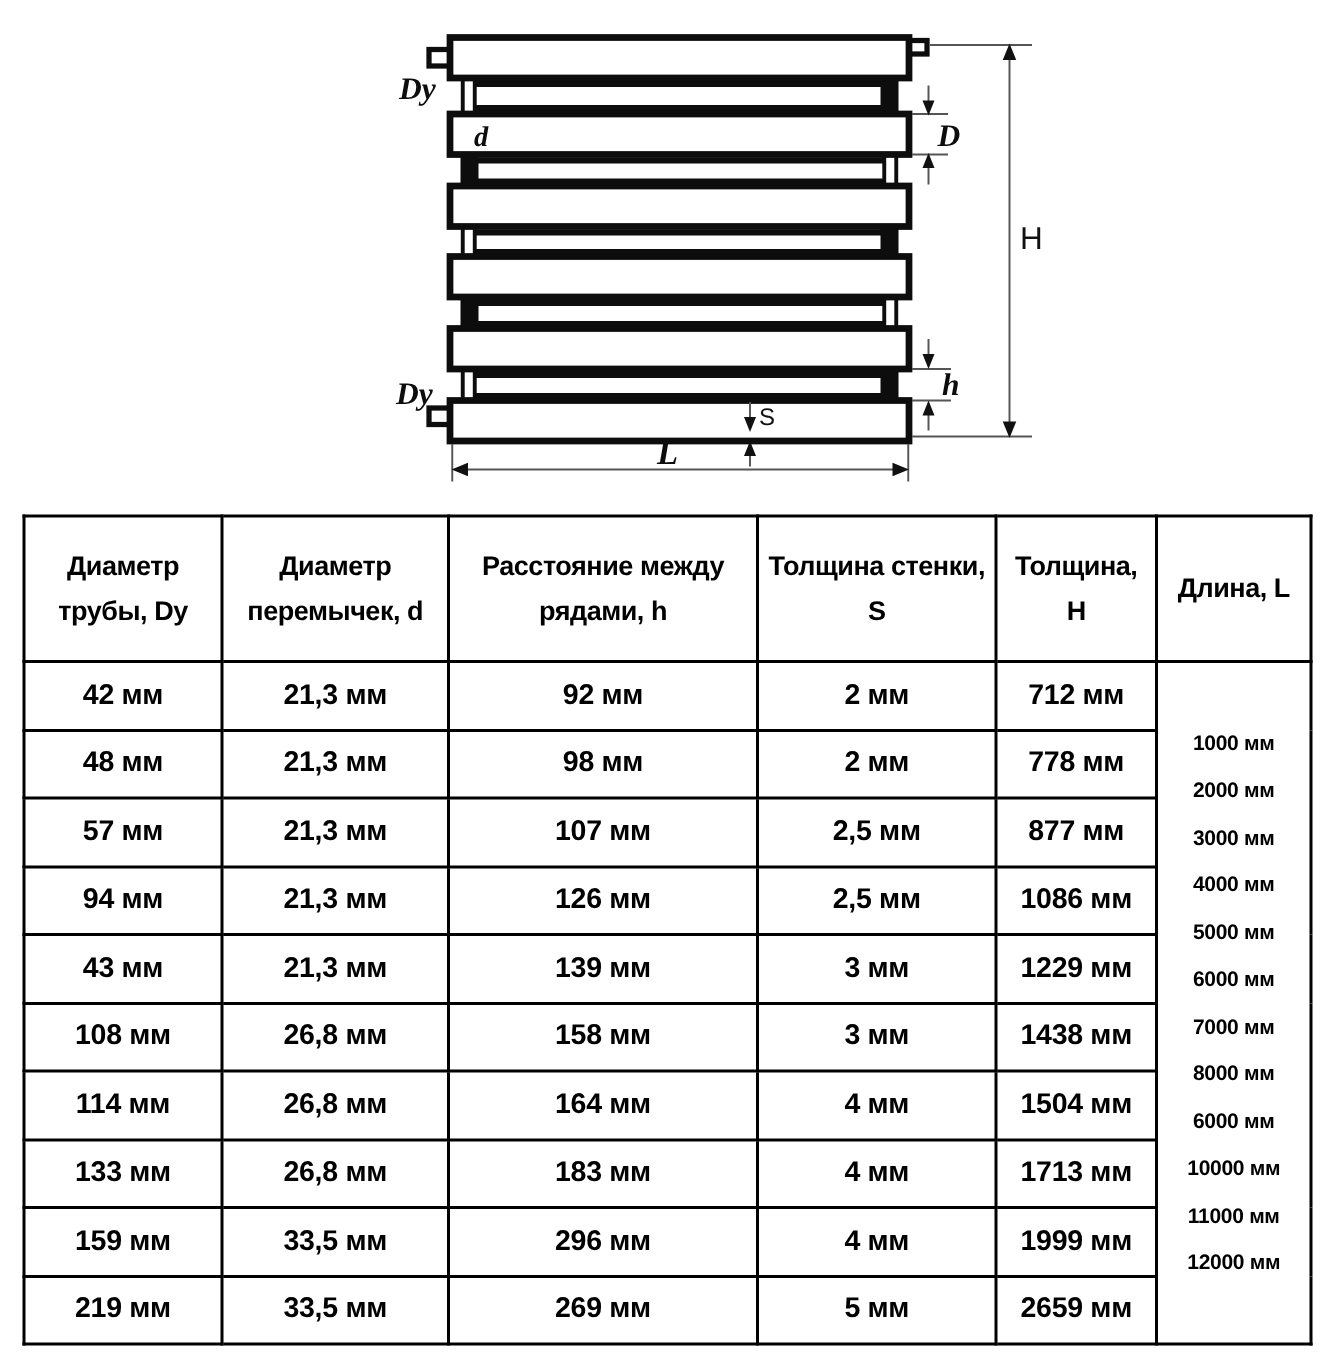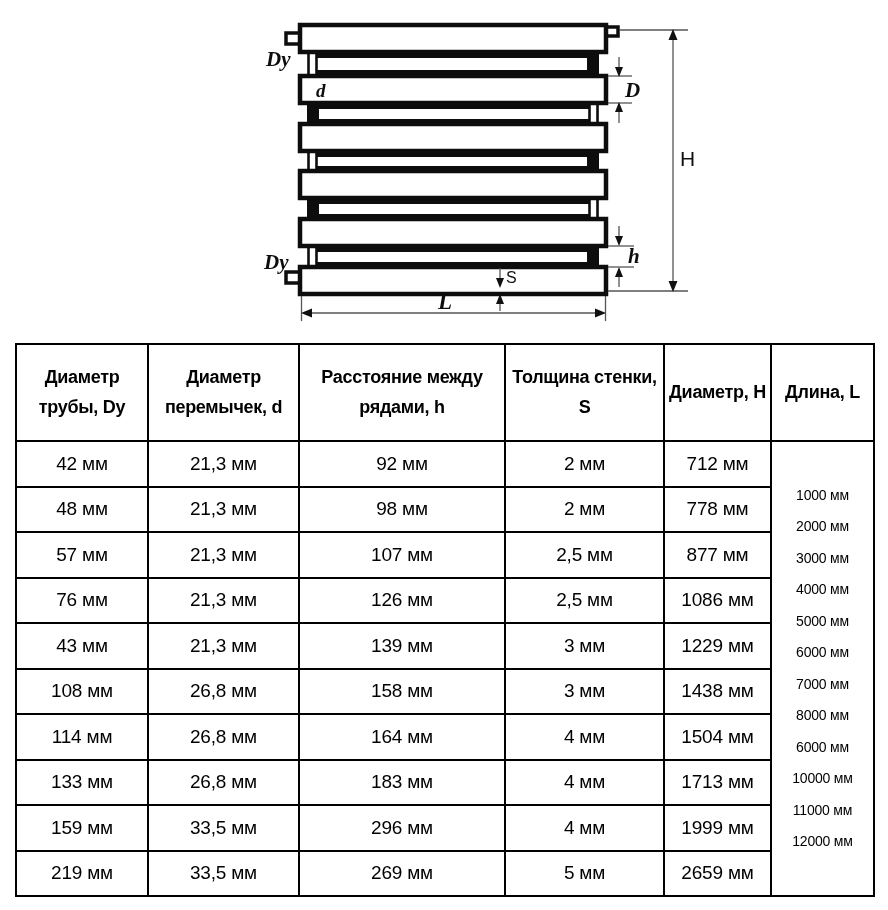--- a/index.html
+++ b/index.html
@@ -16,21 +16,21 @@
 
   table.spec-table {
     position:absolute; left:15px; top:343px; width:858px; height:554px;
     border-collapse:collapse; table-layout:fixed; background:#fff;
   }
   .spec-table th, .spec-table td {
     border:2px solid #000; text-align:center; vertical-align:middle;
     padding:0 4px; overflow:hidden;
   }
   .spec-table thead tr { height:97px;padding-left:40px; }
-  .spec-table tbody tr { height:45px; }
+  .spec-table tbody tr { height:45px;font-weight:bold; }
   .spec-table th { font-size:18px; font-weight:bold; line-height:1.65; letter-spacing:-0.3px; }
   .spec-table td { font-size:19px; letter-spacing:-0.2px; }
   td.length-cell { vertical-align:middle; }
   td.length-cell div { line-height:31.5px; font-size:14px; }
 </style>
 </head>
 <body>
 
 <div class="diagram-wrap">
 <svg width="888" height="338" viewBox="0 0 888 338" xmlns="http://www.w3.org/2000/svg">
@@ -130,21 +130,21 @@
     <col style="width:159px">
       <col style="width:107px">
       <col style="width:103px">
   </colgroup>
   <thead>
     <tr>
       <th>Диаметр трубы, Dy</th>
       <th>Диаметр перемычек, d</th>
       <th>Расстояние между рядами, h</th>
       <th>Толщина стенки, S</th>
-      <th>Диаметр, H</th>
+      <th>Толщина, H</th>
       <th>Длина, L</th>
     </tr>
   </thead>
   <tbody>
       <tr>
         <td>42 мм</td>
         <td>21,3 мм</td>
         <td>92 мм</td>
         <td>2 мм</td>
         <td>712 мм</td>
@@ -171,21 +171,21 @@
         <td>778 мм</td>
       </tr>
       <tr>
         <td>57 мм</td>
         <td>21,3 мм</td>
         <td>107 мм</td>
         <td>2,5 мм</td>
         <td>877 мм</td>
       </tr>
       <tr>
-        <td>76 мм</td>
+        <td>94 мм</td>
         <td>21,3 мм</td>
         <td>126 мм</td>
         <td>2,5 мм</td>
         <td>1086 мм</td>
       </tr>
       <tr>
         <td>43 мм</td>
         <td>21,3 мм</td>
         <td>139 мм</td>
         <td>3 мм</td>

